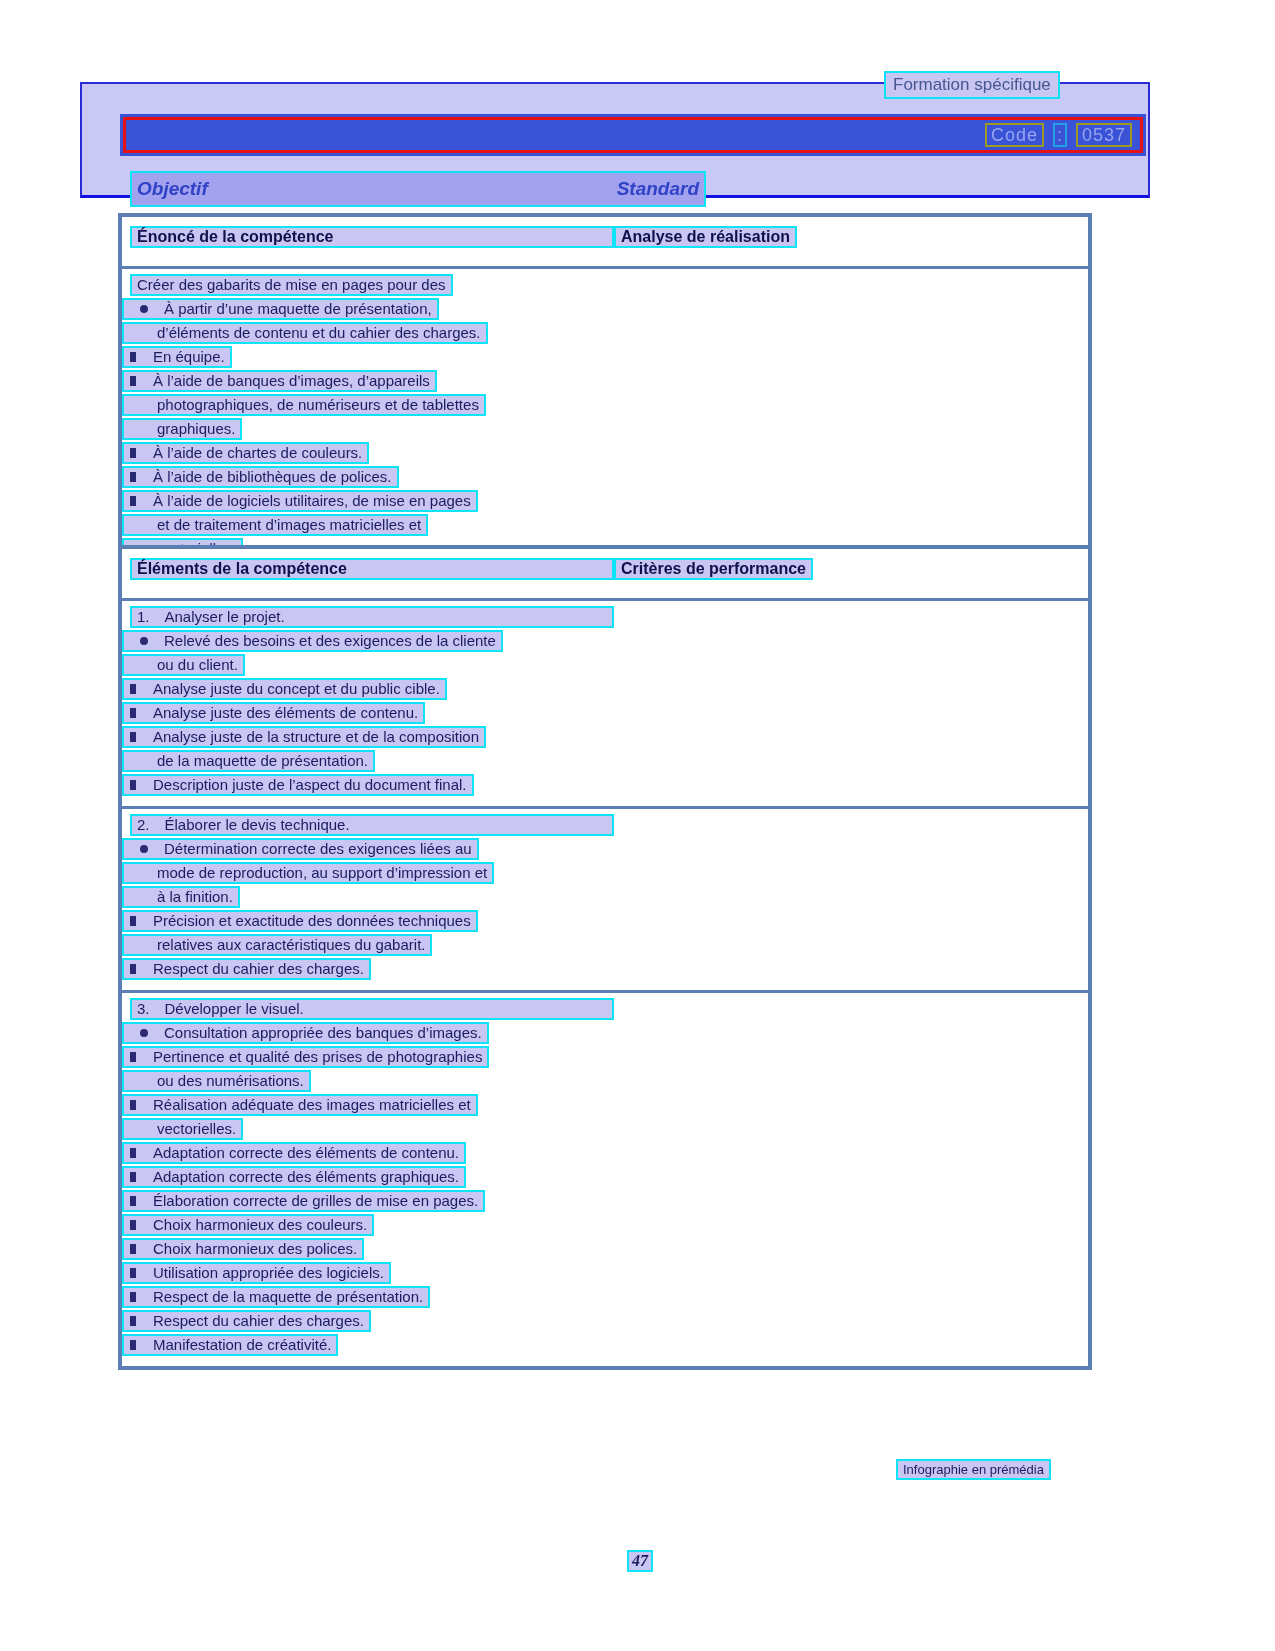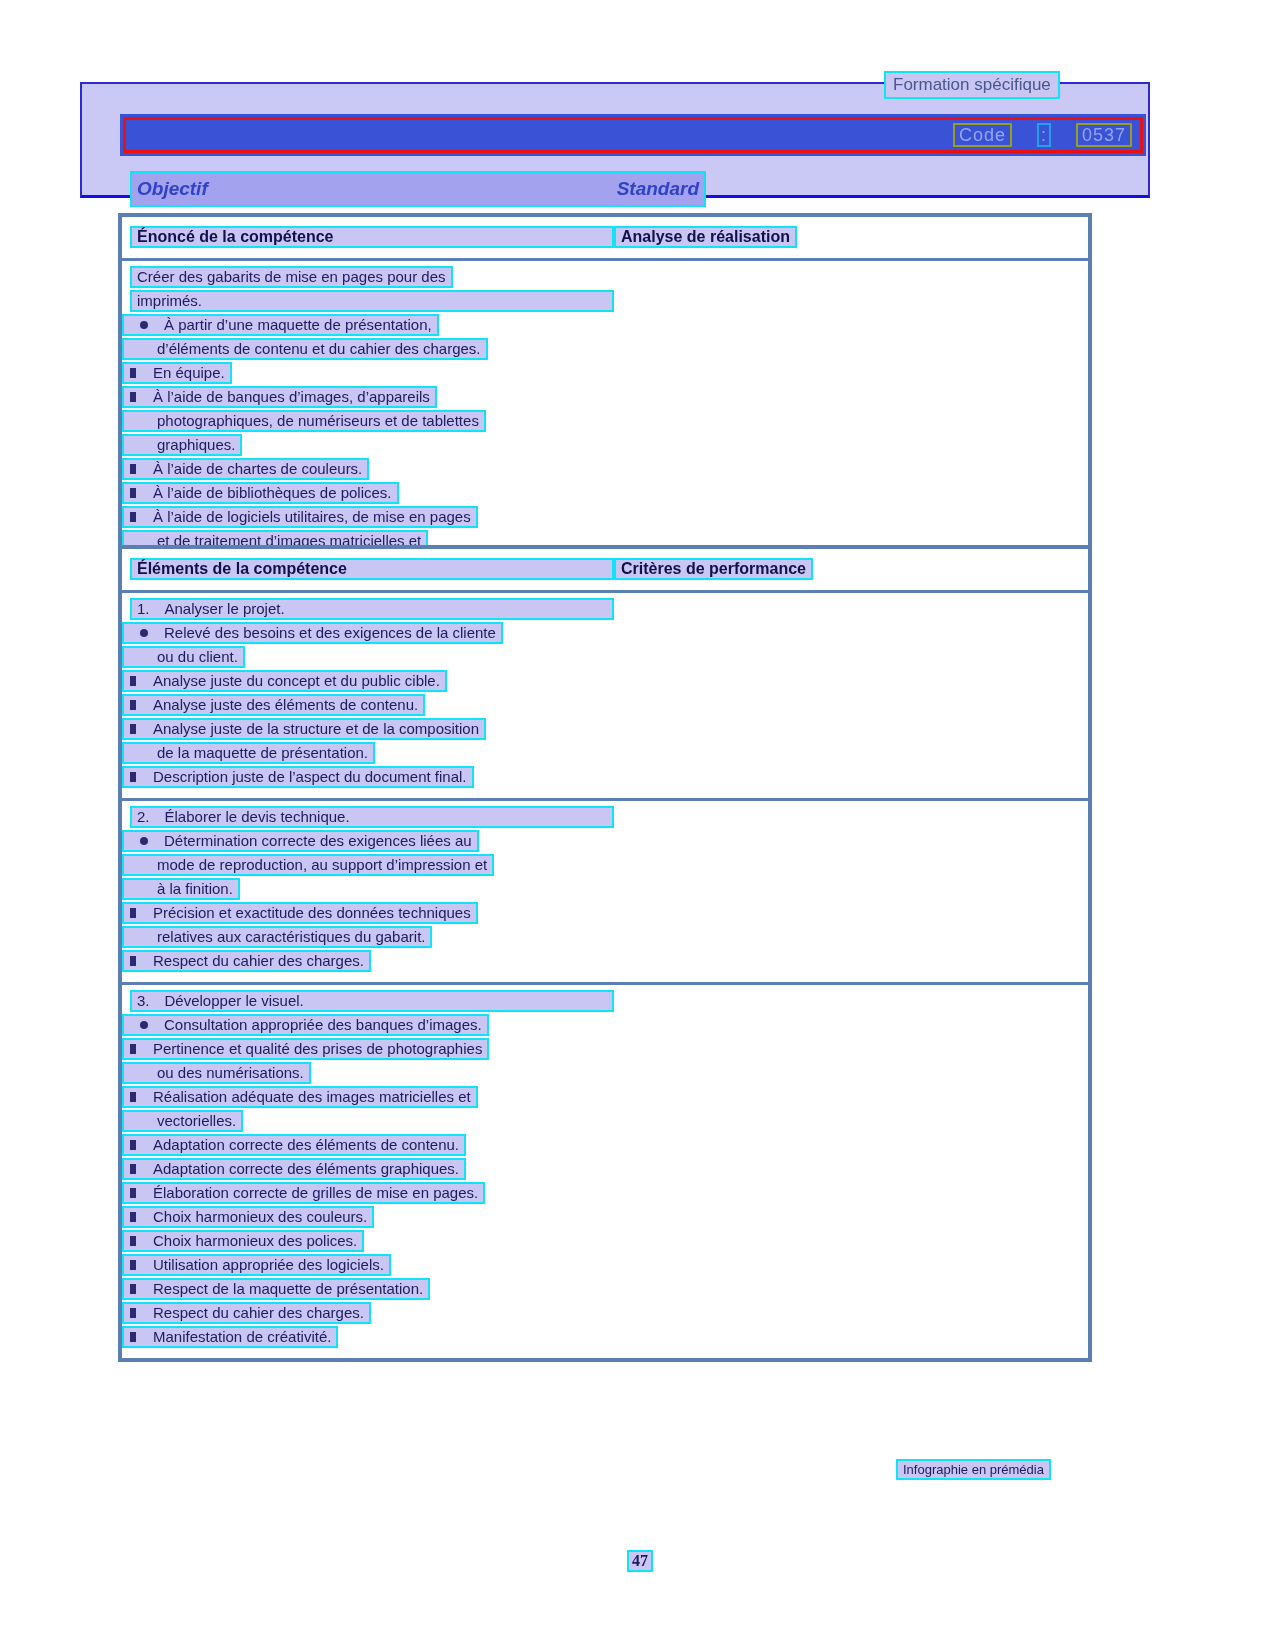--- a/index.html
+++ b/index.html
@@ -29,57 +29,57 @@
     position:absolute;left:884px;top:71px;z-index:3;
     background:#c9c6f3;border:2px solid #0fe4f7;padding:2px 7px;
     font-size:17px;color:#46588f;
   }
   .banner{
     position:absolute;left:120px;top:114px;width:1026px;height:42px;z-index:2;
     background:#3a53d6;box-sizing:border-box;padding:3px;
   }
   .banner-inner{
     height:100%;box-sizing:border-box;border:3px solid #e81010;
-    display:flex;align-items:center;justify-content:flex-end;gap:25px;padding-right:8px;
+    display:flex;align-items:center;justify-content:flex-end;gap:9px;padding-right:8px;
   }
   .chip{font-size:18px;letter-spacing:1px;color:#96a4ee;padding:0 4px;line-height:20px;}
   .chip.olive{border:2px solid #9b9b22;}
   .chip.cyan{border:2px solid #23a0e8;padding:0 2px;}
   .obj-strip{
     position:absolute;left:130px;top:171px;width:576px;height:26px;z-index:2;box-sizing:border-box;
     background:#a3a2ef;border:2px solid #0fe4f7;
     display:flex;justify-content:space-between;align-items:center;padding:16px 5px;
     font-style:italic;font-weight:bold;font-size:19px;color:#3042c6;
   }
   
   .tbl{
     position:absolute;left:118px;width:974px;box-sizing:border-box;
     border:4px solid #5b7fb2;background:#ffffff;
   }
   .tbl-1{top:213px;}
   .tbl-2{top:545px;}
   .thead{display:flex;padding:9px 0 6px;}
   .th-l{width:492px;padding-left:8px;box-sizing:border-box;flex:none;}
   .th-r{flex:1;}
-  .th-l .line,.th-r .line{margin-bottom:4px;}
+  .th-l .line,.th-r .line{margin-bottom:12px;}
   .hd{font-weight:bold;font-size:16px;color:#10104c;}
   .sep{border-top:3px solid #5b7fb2;}
   .row{display:flex;padding:5px 0 8px;flex-direction:column;}
   .col-l{width:492px;padding-left:8px;box-sizing:border-box;flex:none;}
   .col-r{flex:1;min-width:0;}
   
   .footer-label{
     position:absolute;left:896px;top:1459px;
     background:#c9c6f3;border:2px solid #0fe4f7;padding:1px 5px;
     font-size:13px;color:#1c1c5e;
   }
   .page-num{
     position:absolute;left:627px;top:1550px;
     background:#c9c6f3;border:2px solid #0fe4f7;padding:0 3px;
-    font-family:"Liberation Serif", serif;font-size:16px;font-weight:bold;color:#1c1c5e;
+    font-family:"Liberation Serif", serif;font-size:16px;font-weight:bold;color:#1c1c5e;font-style:italic;
   }
 </style>
 </head>
 <body>
 
 <div class="hdr-box"></div>
 
 <div class="formation-label">Formation spécifique</div>
 
 <div class="banner">
@@ -107,23 +107,20 @@
           <span class="t hd">Analyse de réalisation</span>
         </div>
     </div>
   </div>
   <div class="sep"></div>
   <div class="row">
     <div class="col-l">
       <div class="line">
           <span class="t">Créer des gabarits de mise en pages pour des</span>
         </div>
-      <div class="line fill">
-          <span class="t">imprimés.</span>
-        </div>
     </div>
     <div class="col-r">
       <div class="line">
           <span class="m-dot"></span>
           <span class="t">À partir d’une maquette de présentation,</span>
         </div>
       <div class="line cont">
           <span class="t">d’éléments de contenu et du cahier des charges.</span>
         </div>
       <div class="line">

